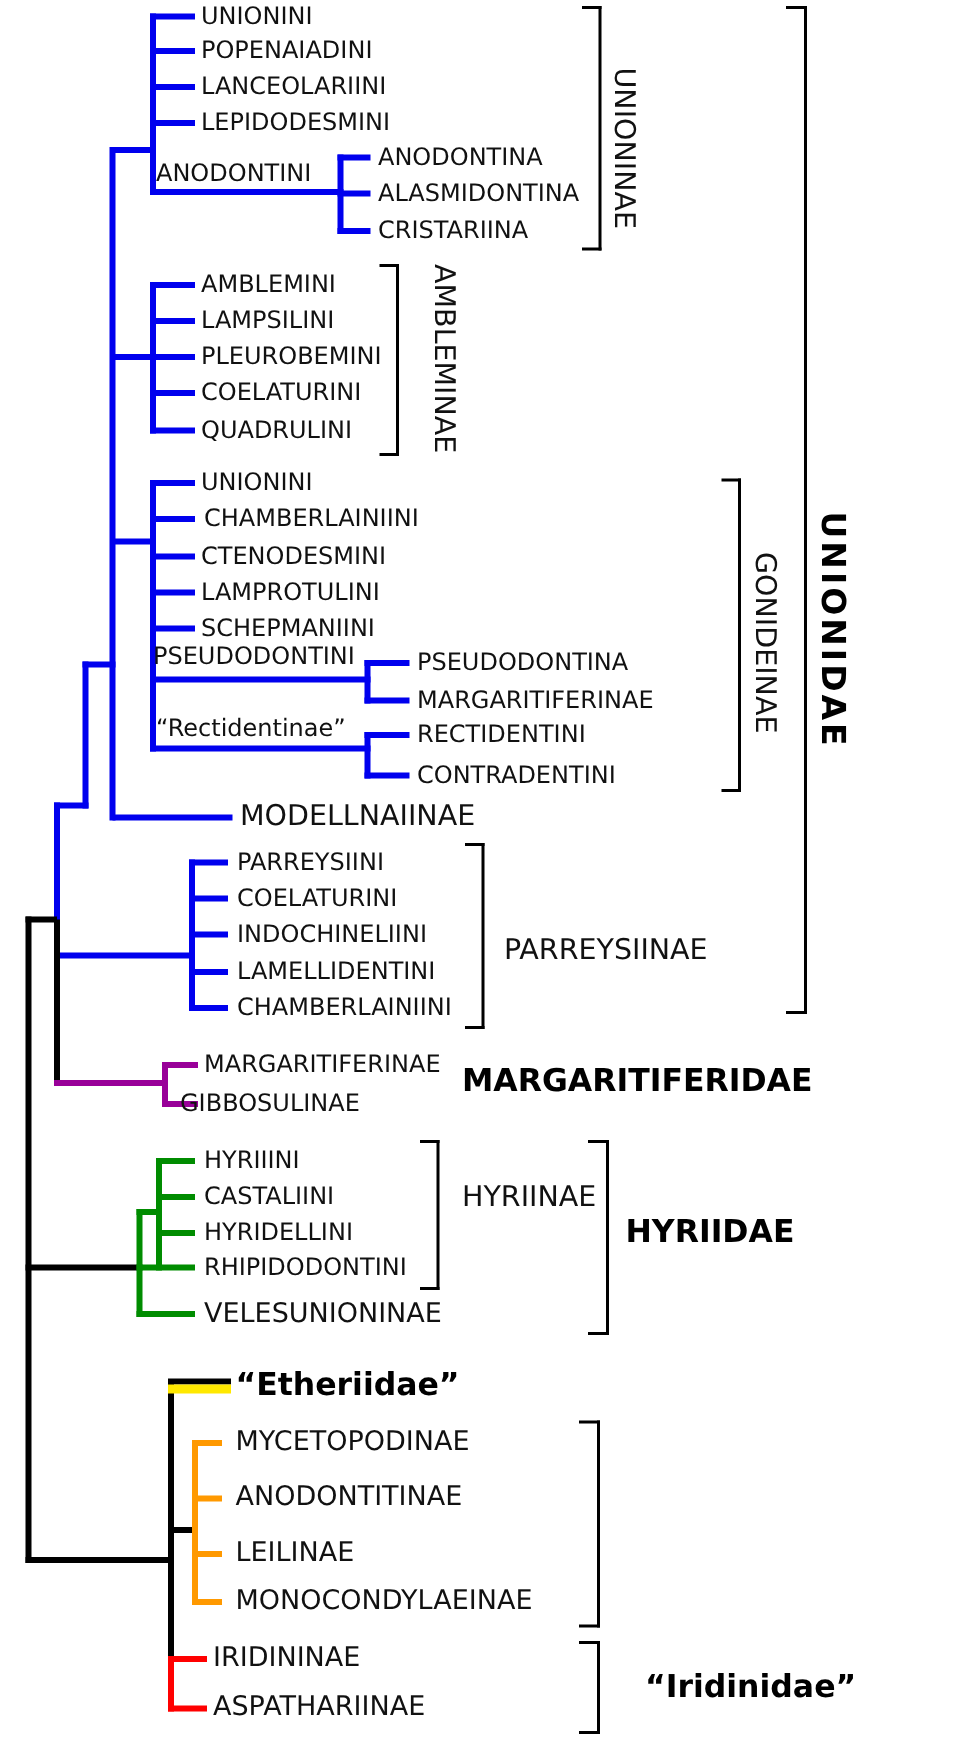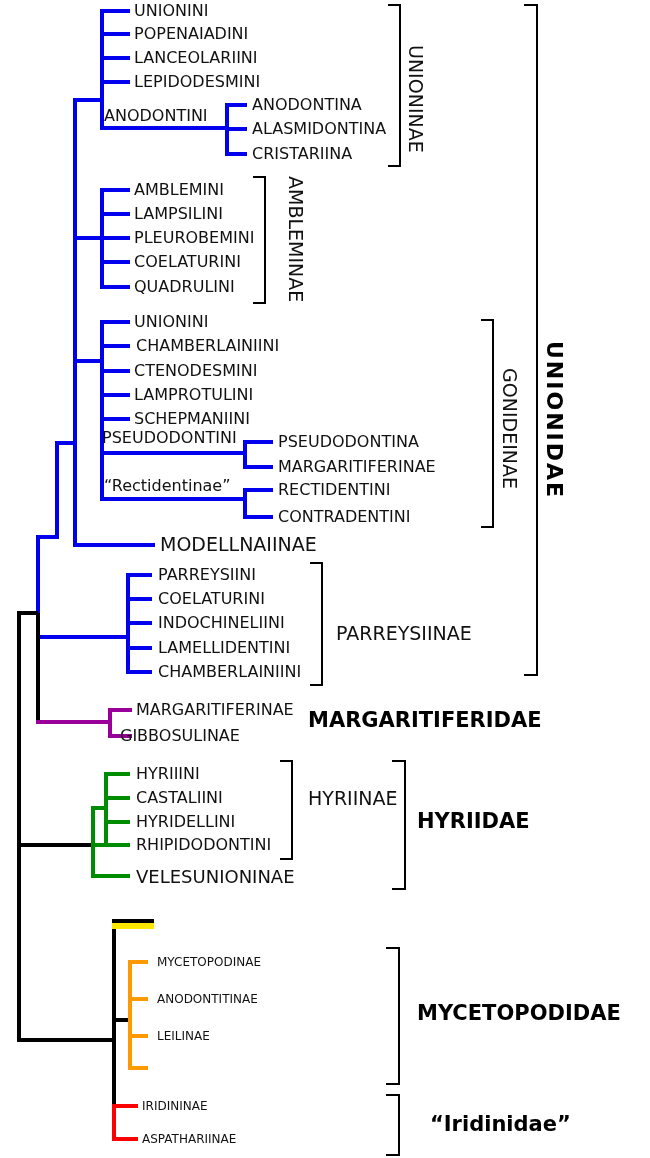--- a/index.html
+++ b/index.html
@@ -8,21 +8,21 @@
   .ln{position:absolute;}
   .b{background:#0000EE;}
   .k{background:#000000;}
   .p{background:#990099;}
   .g{background:#008C00;}
   .o{background:#FF9900;}
   .r{background:#FF0000;}
   .y{background:#FFE800;}
   .br{position:absolute;border-top:2px solid #000;border-right:2px solid #000;border-bottom:2px solid #000;}
   .t{position:absolute;font-size:16px;color:#111;white-space:nowrap;transform:translateY(-52%);line-height:1;}
-  .t17{font-size:12px;}
+  .t17{font-size:18px;}
   .t18{font-size:18px;}
   .t19{font-size:19px;}
   .fam{font-size:21px;font-weight:bold;color:#000;}
   .rot{position:absolute;writing-mode:vertical-rl;font-size:19px;color:#111;white-space:nowrap;line-height:1;}
   .rotb{font-weight:bold;font-size:22px;color:#000;letter-spacing:2px;}
 </style>
 </head>
 <body>
 
 <div id="canvas">
@@ -161,29 +161,30 @@
 
   <span class="t" style="left:136px;top:774px">HYRIIINI</span>
   <span class="t" style="left:136px;top:798px">CASTALIINI</span>
   <span class="t" style="left:136px;top:822px">HYRIDELLINI</span>
   <span class="t" style="left:136px;top:845px">RHIPIDODONTINI</span>
   <span class="t t18" style="left:136px;top:877px">VELESUNIONINAE</span>
 
   <span class="t t17" style="left:157px;top:962px">MYCETOPODINAE</span>
   <span class="t t17" style="left:157px;top:999px">ANODONTITINAE</span>
   <span class="t t17" style="left:157px;top:1036px">LEILINAE</span>
+  <span class="t t17" style="left:157px;top:1068px">MONOCONDYLAEINAE</span>
   <span class="t t17" style="left:142px;top:1106px">IRIDININAE</span>
   <span class="t t17" style="left:142px;top:1139px">ASPATHARIINAE</span>
 
   <span class="t t19" style="left:336px;top:634px">PARREYSIINAE</span>
   <span class="t t19" style="left:308px;top:799px">HYRIINAE</span>
 
   <span class="t fam" style="left:308px;top:721px">MARGARITIFERIDAE</span>
   <span class="t fam" style="left:417px;top:822px">HYRIIDAE</span>
-  <span class="t fam" style="left:417px;top:1014px">MYCETOPODIDAE</span>
+  <span class="t fam" style="left:157px;top:924px">“Etheriidae”</span>
   <span class="t fam" style="left:430px;top:1125px">“Iridinidae”</span>
 
   <span class="rot" style="left:406px;top:45px">UNIONINAE</span>
   <span class="rot" style="left:286px;top:176px">AMBLEMINAE</span>
   <span class="rot" style="left:500px;top:368px">GONIDEINAE</span>
   <span class="rot rotb" style="left:543px;top:341px">UNIONIDAE</span>
 
 </div>
 
 </body></html>

